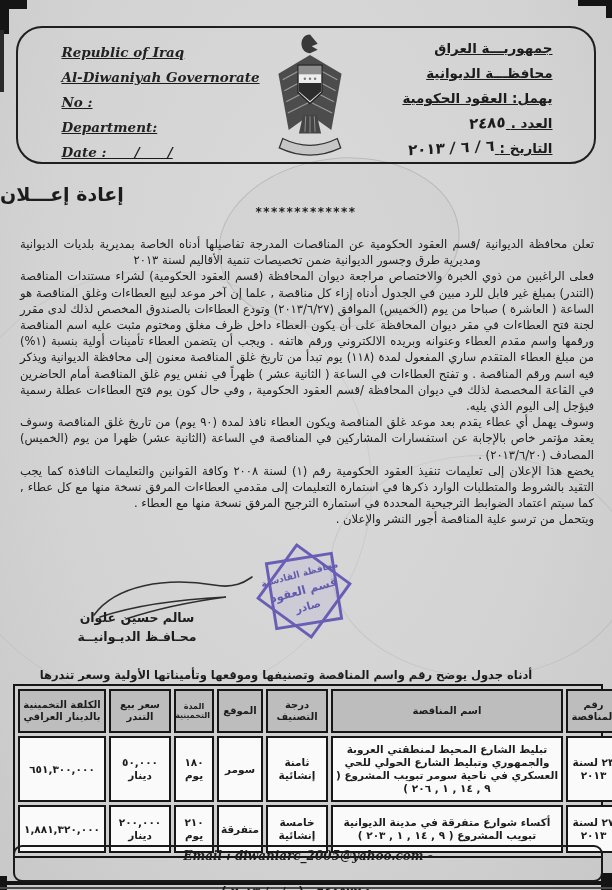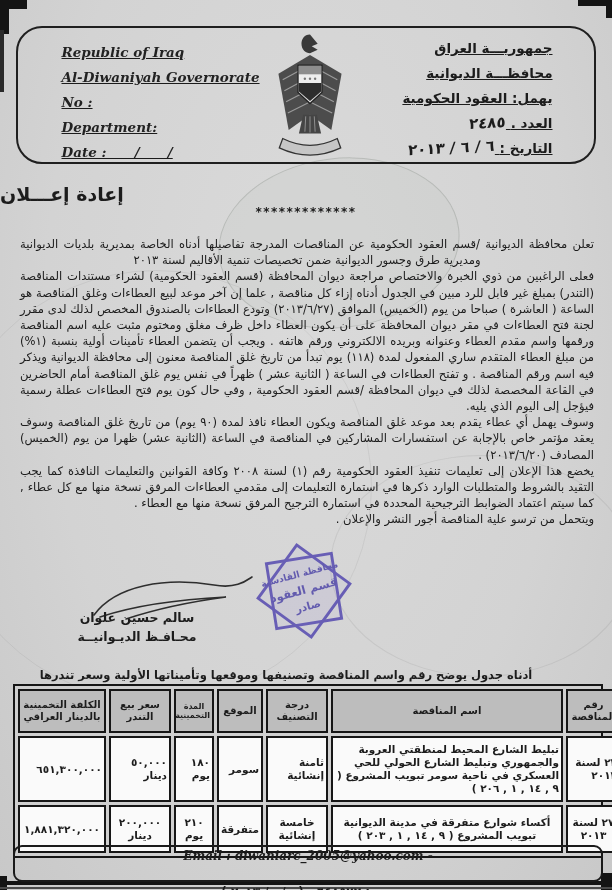--- a/index.html
+++ b/index.html
@@ -45,21 +45,21 @@
   .caption{position:absolute;top:660px;left:0;right:40px;text-align:center;direction:rtl;
            font-size:11.5px;font-weight:bold;margin-top:8px;}
 
   
   .tbl-wrap{position:absolute;top:684px;left:13px;width:586px;border:2px solid #161616;background:#cfcfcf;}
   table{width:100%;border-collapse:separate;border-spacing:3px;table-layout:fixed;direction:rtl;}
   th,td{border:2px solid #161616;text-align:center;vertical-align:middle;padding:1px 2px;font-weight:bold;overflow:hidden;}
   th{background:#bdbdbd;font-size:10px;line-height:12px;height:38px;}
   th.small{font-size:8px;line-height:9px;margin-top:8px;}
   td{background:#fafafa;font-size:10.5px;line-height:13px;}
-  tr.r1 td{height:60px;text-align:right;}
+  tr.r1 td{height:60px;}
   tr.r2 td{height:42px;}
 
   
   .footer-box{position:absolute;top:845px;left:13px;width:586px;height:33px;border:2px solid #1a1a1a;
               border-radius:9px;text-align:center;}
   .f-line1{display:flex;justify-content:center;gap:22px;padding-top:2px;font-size:12px;font-weight:bold;flex-direction:column;}
   .f-en{font-family:"DejaVu Serif",serif;font-style:italic;}
   .f-ar{direction:rtl;white-space:pre;}
   .f-line2{font-family:"DejaVu Serif",serif;font-size:10px;font-weight:bold;letter-spacing:.5px;}
 </style>

